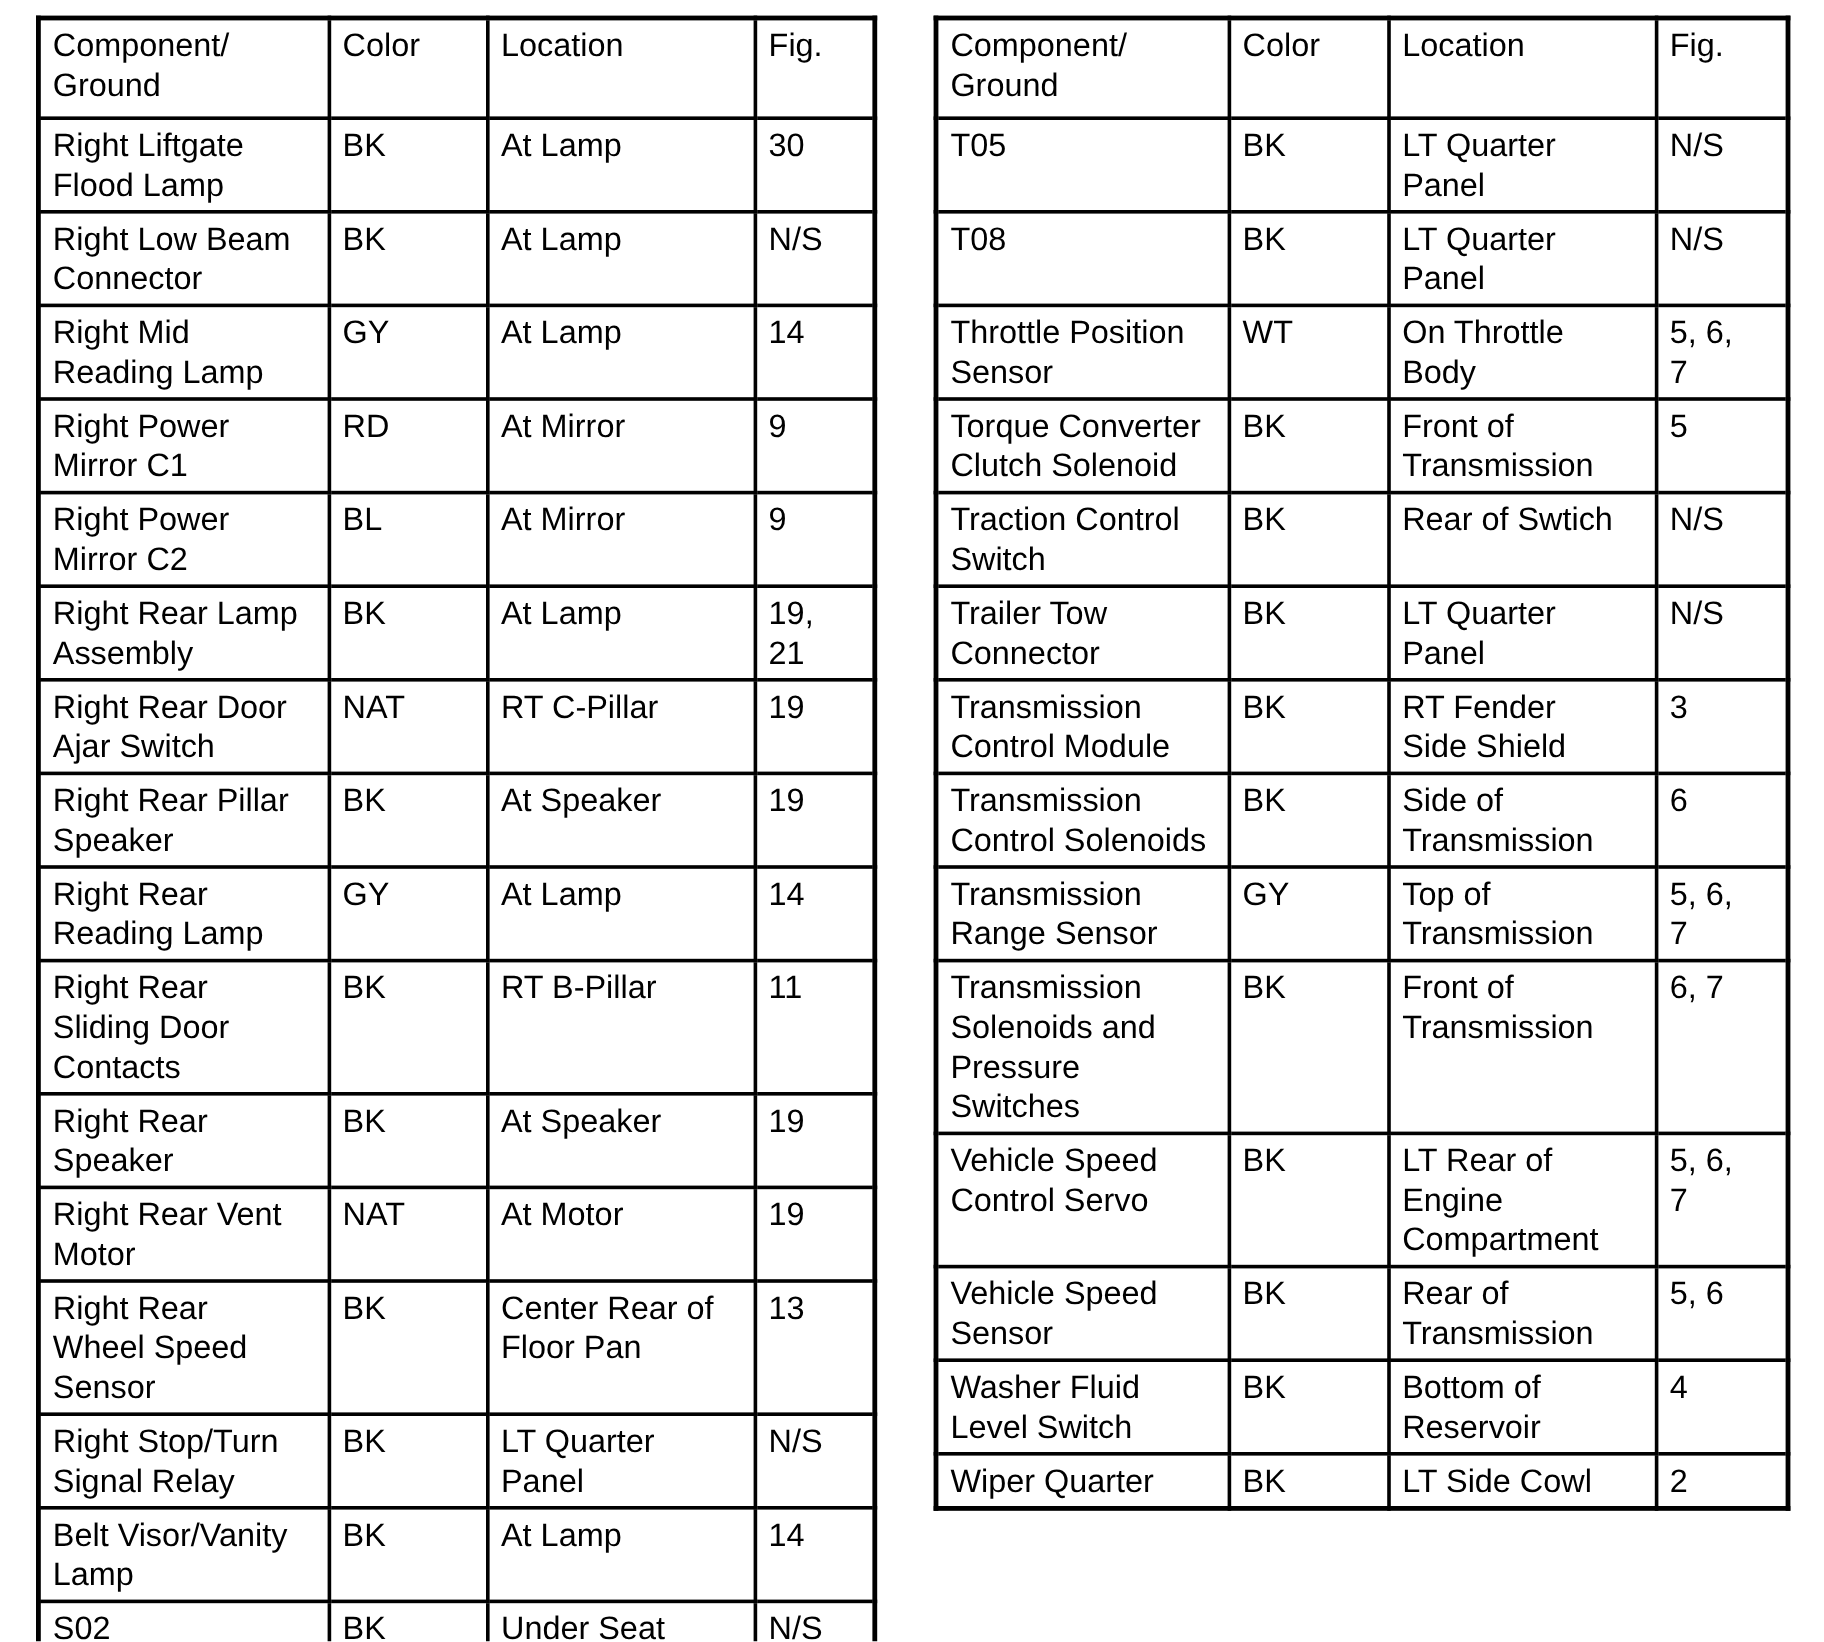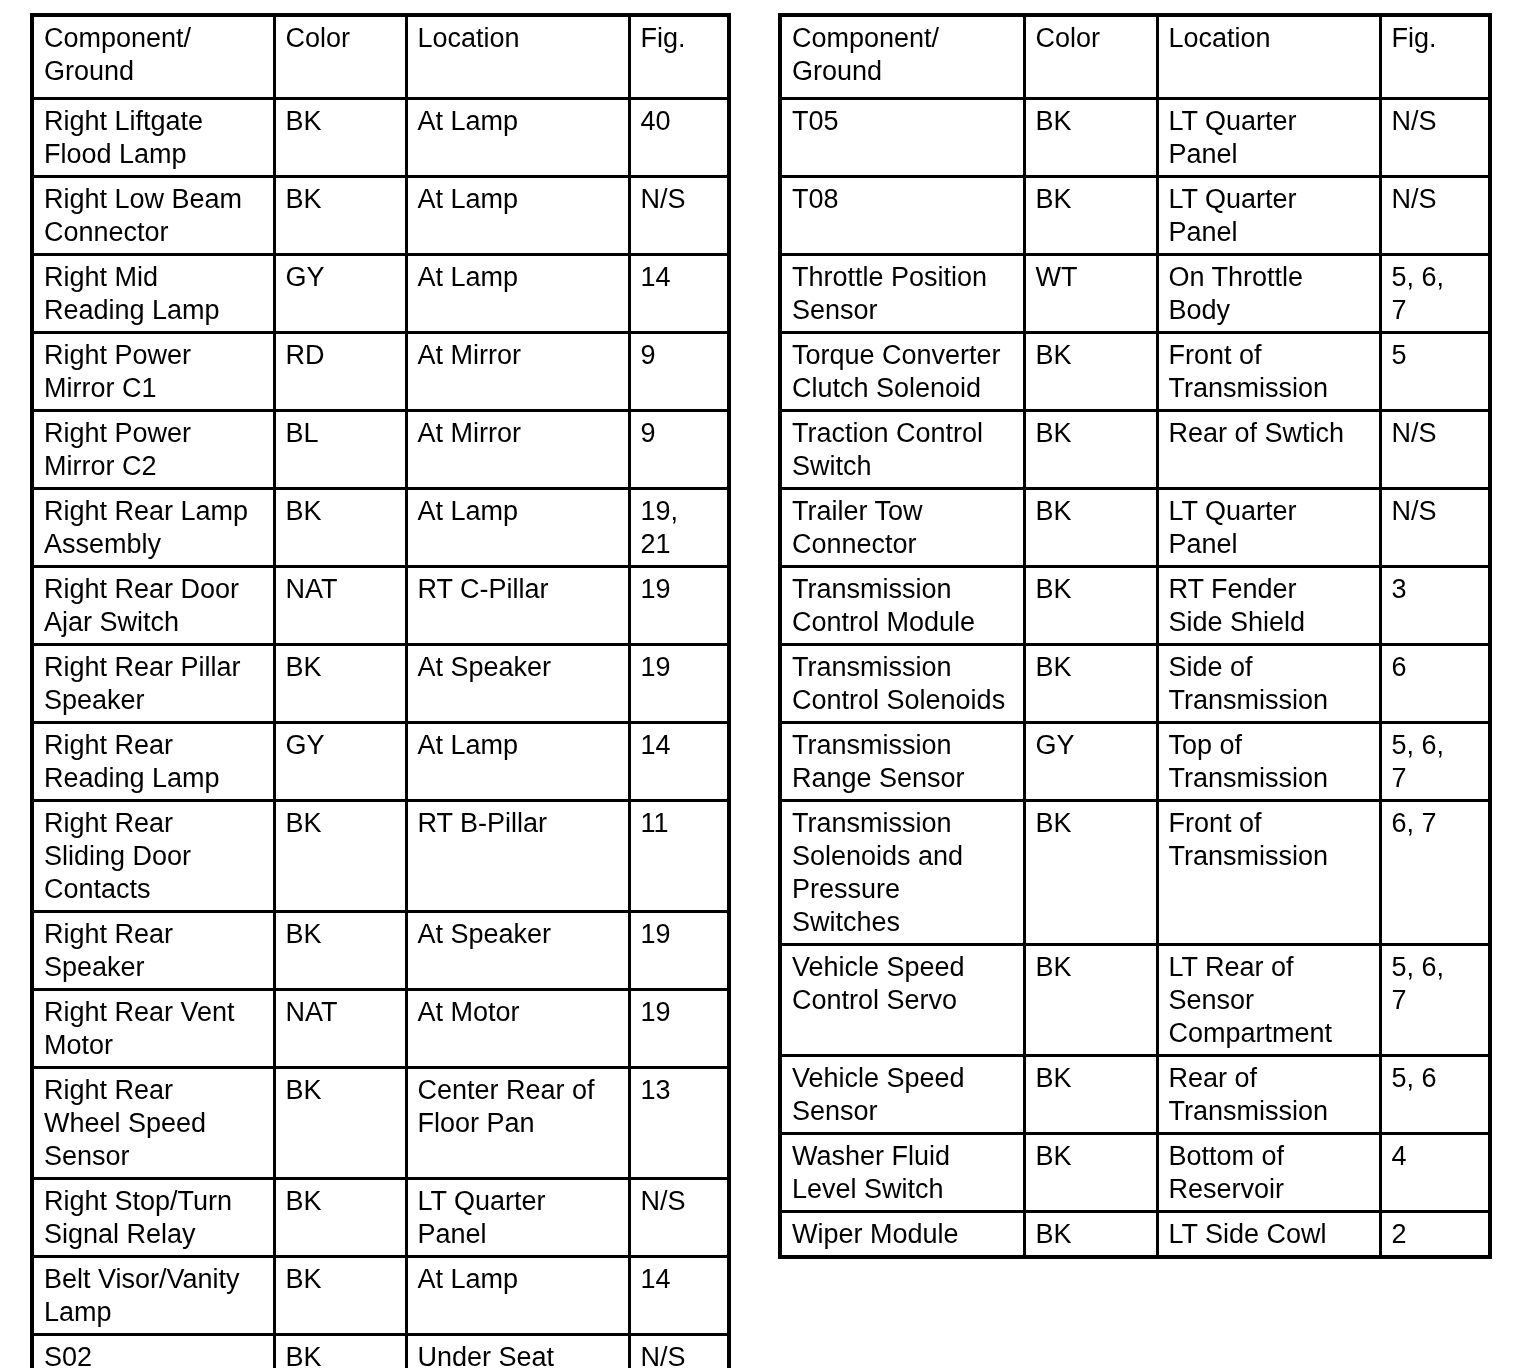--- a/index.html
+++ b/index.html
@@ -73,21 +73,21 @@
           <th>Location</th>
           <th>Fig.</th>
         </tr>
       </thead>
       <tbody>
         <tr>
           <td>Right Liftgate
 Flood Lamp</td>
           <td>BK</td>
           <td>At Lamp</td>
-          <td>40</td>
+          <td>30</td>
         </tr>
         <tr>
           <td>Right Low Beam
 Connector</td>
           <td>BK</td>
           <td>At Lamp</td>
           <td>N/S</td>
         </tr>
         <tr>
           <td>Right Mid
@@ -290,21 +290,21 @@
           <td>BK</td>
           <td>Front of
 Transmission</td>
           <td>6, 7</td>
         </tr>
         <tr>
           <td>Vehicle Speed
 Control Servo</td>
           <td>BK</td>
           <td>LT Rear of
-Sensor
+Engine
 Compartment</td>
           <td>5, 6,
 7</td>
         </tr>
         <tr>
           <td>Vehicle Speed
 Sensor</td>
           <td>BK</td>
           <td>Rear of
 Transmission</td>
@@ -312,21 +312,21 @@
         </tr>
         <tr>
           <td>Washer Fluid
 Level Switch</td>
           <td>BK</td>
           <td>Bottom of
 Reservoir</td>
           <td>4</td>
         </tr>
         <tr>
-          <td>Wiper Module</td>
+          <td>Wiper Quarter</td>
           <td>BK</td>
           <td>LT Side Cowl</td>
           <td>2</td>
         </tr>
       </tbody>
     </table>
 
 </div>
 
 </body></html>

